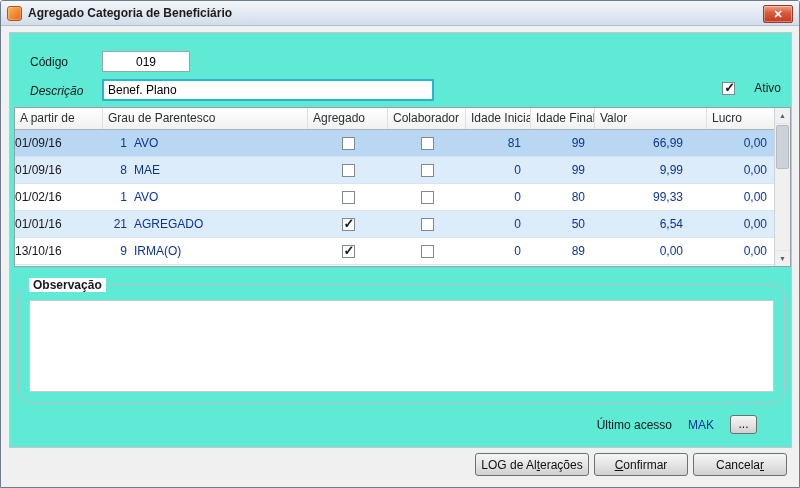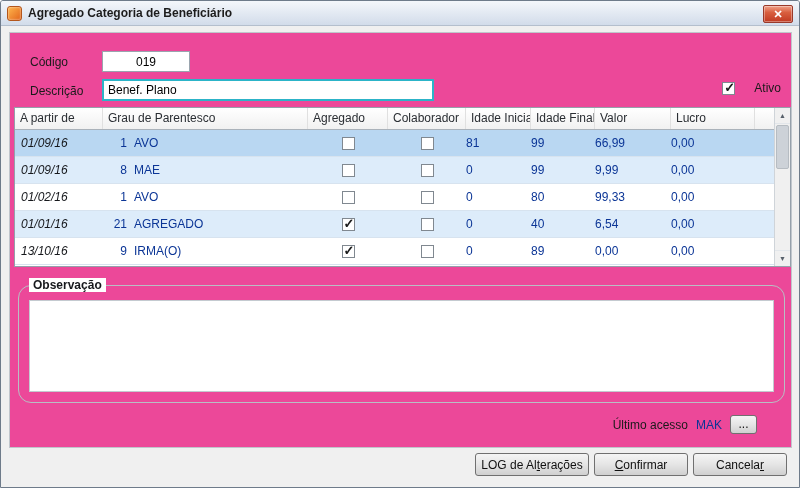--- a/index.html
+++ b/index.html
@@ -26,29 +26,29 @@
     position:absolute;right:6px;top:4px;width:30px;height:18px;padding:0;
     border:1px solid #99392a;border-radius:2px;cursor:pointer;
     background:linear-gradient(#f0a38b,#d95f3f 40%,var(--close-red,#c03a22));
     color:#fff;font-size:11px;font-weight:bold;line-height:15px;text-align:center;
     box-shadow:inset 0 0 0 1px rgba(255,255,255,.35);
     font-family:"Liberation Sans",sans-serif;
   }
   
   .panel{
     position:absolute;left:8px;top:31px;width:783px;height:416px;
-    background:#ec4899;border:1px solid #c0c6cc;
+    background:#5eead4;border:1px solid #c0c6cc;
   }
   .lbl{position:absolute;}
   #lbl-codigo{left:20px;top:22px;}
   #inp-codigo{
     position:absolute;left:92px;top:18px;width:88px;height:21px;
     border:1px solid #9aa4ae;text-align:center;font:inherit;background:#fff;padding:0 4px;
   }
-  #lbl-desc{left:20px;top:51px;}
+  #lbl-desc{left:20px;top:51px;font-style:italic;}
   #inp-desc{
     position:absolute;left:92px;top:46px;width:332px;height:22px;
     border:2px solid var(--focus-border,#2cb4c8);font:inherit;background:#fff;padding:0 4px;
   }
   .ativo{position:absolute;right:10px;top:48px;display:flex;align-items:center;gap:19px;cursor:default;}
   
   .cbx{
     width:13px;height:13px;background:#fff;border:1px solid #808890;
     display:inline-block;position:relative;flex:none;
   }
@@ -61,44 +61,44 @@
     position:absolute;left:4px;top:74px;width:777px;height:160px;
     border:1px solid #95a0ab;background:#fff;display:flex;
   }
   .grid-main{flex:1;overflow:hidden;}
   .ghead{display:flex;height:22px;background:linear-gradient(#ffffff,#f1f1f1);border-bottom:1px solid #aab2ba;}
   .hc{padding:3px 5px;border-right:1px solid #e0e0e0;color:#2a2e33;overflow:hidden;white-space:nowrap;flex:none;}
   .grow{display:flex;height:27px;line-height:26px;border-bottom:1px solid #d7e3ef;background:#fff;}
   .grow.alt{background:var(--row-alt,#ddecfa);}
   .grow.selected{background:var(--row-selected,#b9d7f2);}
   .c{overflow:hidden;white-space:nowrap;flex:none;}
-  .c-date{padding-left:6px;color:#16181c;font-style:italic;}
+  .c-date{color:#16181c;}
   .c-grau{display:flex;color:var(--navy,#0b3596);}
   .gnum{width:24px;text-align:right;margin-right:7px;flex:none;}
   .c-chk{display:flex;align-items:center;justify-content:center;}
-  .c-num,.c-val{color:var(--navy,#0b3596);}
+  .c-num,.c-val{text-align:right;color:var(--navy,#0b3596);}
   .c-num{padding-right:10px;}
   .c-val{padding-right:24px;}
   .w1{width:88px}.w2{width:205px}.w3{width:80px}.w4{width:78px}
-  .w5{width:65px}.w6{width:64px}.w7{width:76px}.w8{width:84px}
+  .w5{width:65px}.w6{width:64px}.w7{width:112px}.w8{width:84px}
   
   .vscroll{width:16px;background:#f0f0f0;border-left:1px solid #cfd4d9;position:relative;flex:none;}
   .sb-btn{position:absolute;left:0;width:15px;height:16px;display:flex;align-items:center;justify-content:center;font-size:7px;color:#57606a;cursor:pointer;}
   .sb-up{top:0;border-bottom:1px solid #e2e6ea;}
   .sb-down{bottom:0;border-top:1px solid #e2e6ea;}
   .sb-thumb{position:absolute;left:1px;top:17px;width:13px;height:44px;background:#cdd2d8;border:1px solid #b6bcc2;border-radius:2px;cursor:pointer;}
   
   .groupbox{position:absolute;left:8px;top:252px;width:767px;height:118px;border:1px solid #b9bec4;border-radius:13px;}
   .gb-label{position:absolute;left:10px;top:-8px;background:#fff;padding:0 4px;font-weight:bold;color:#16181c;}
   .obs-text{
     position:absolute;left:10px;top:14px;width:745px;height:92px;
     border:1px solid #c4cad0;resize:none;font:inherit;background:#fff;
   }
   
-  .ultimo{position:absolute;right:34px;top:382px;display:flex;align-items:center;gap:8px;}
+  .ultimo{position:absolute;right:34px;top:382px;display:flex;align-items:center;gap:16px;}
   .ultimo .val{color:var(--navy,#0b3596);}
   .btn{
     border:1px solid #707070;border-radius:3px;
     background:linear-gradient(#f5f5f5,#e5e5e5 50%,#d0d0d0);
     font-family:"Liberation Sans",sans-serif;font-size:12px;color:#111;
     cursor:pointer;padding:0;
   }
   .btn-ellipsis{width:27px;height:19px;line-height:15px;}
   
   .footer-btn{position:absolute;top:452px;height:23px;}
@@ -204,21 +204,21 @@
               <span class="gnum">21</span>
               <span>AGREGADO</span>
             </div>
           <div class="c c-chk w3">
               <span class="cbx checked"></span>
             </div>
           <div class="c c-chk w4">
               <span class="cbx"></span>
             </div>
           <div class="c c-num w5">0</div>
-          <div class="c c-num w6">40</div>
+          <div class="c c-num w6">50</div>
           <div class="c c-val w7">6,54</div>
           <div class="c c-val w8">0,00</div>
         </div>
 
         <div class="grow">
           <div class="c c-date w1">13/10/16</div>
           <div class="c c-grau w2">
               <span class="gnum">9</span>
               <span>IRMA(O)</span>
             </div>

